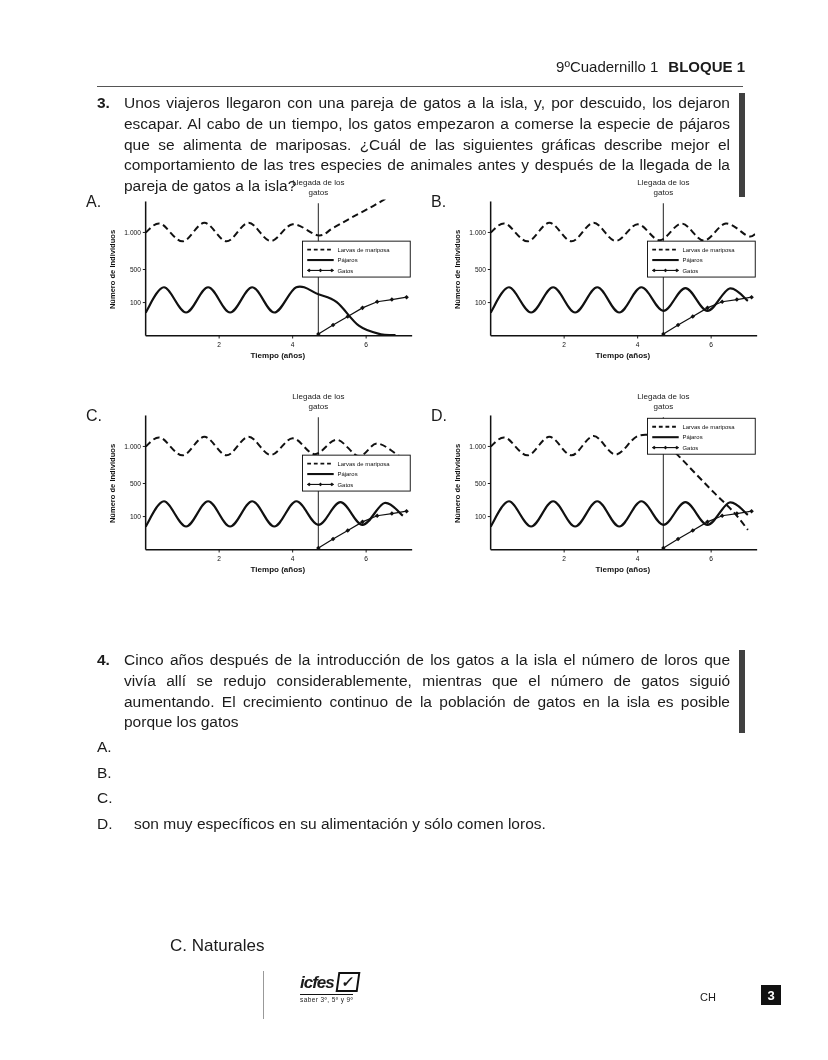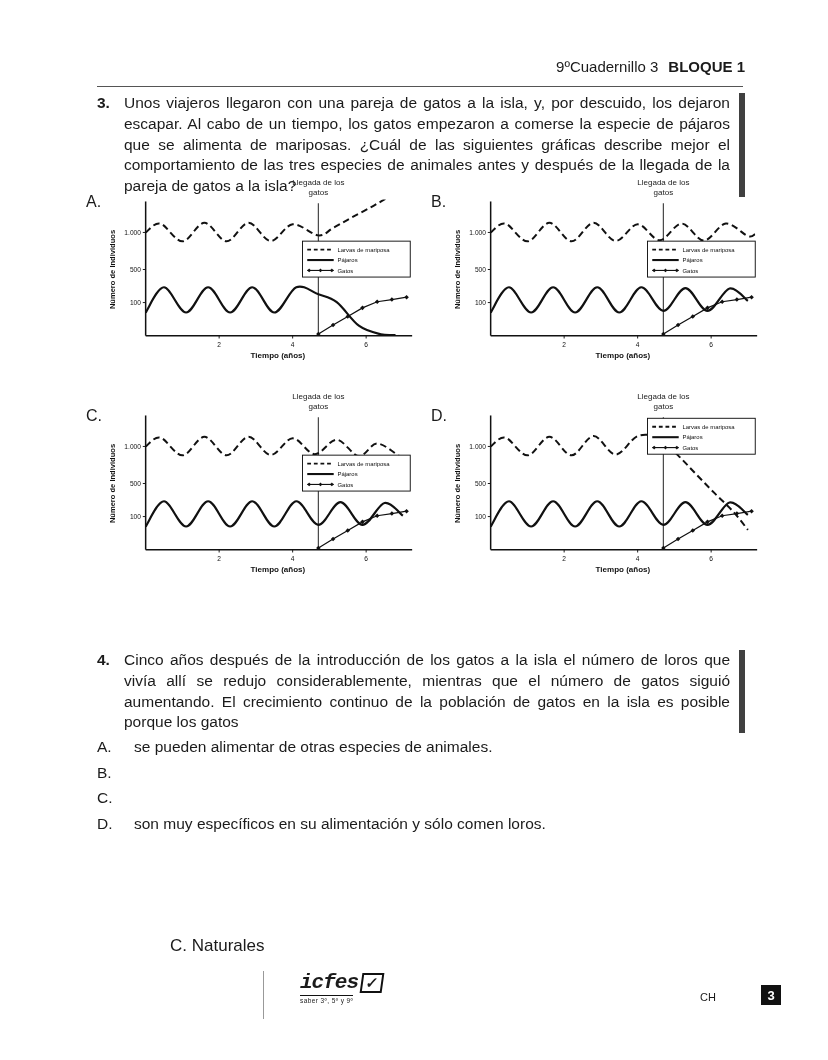--- a/index.html
+++ b/index.html
@@ -28,39 +28,39 @@
   svg text { font-family:"Liberation Sans", sans-serif; }
 
   .options { position:absolute; top:737px; left:97px; width:640px; }
   .option-row { display:flex; margin-bottom:5.5px; font-size:15.5px; line-height:1.3; }
   .option-label { flex:0 0 37px; }
 
   .footer-subject { position:absolute; left:170px; top:936px; font-size:17px; }
   .footer-divider { position:absolute; left:263px; top:971px; height:48px; border-left:1px solid #999; }
   .logo { position:absolute; left:300px; top:972px; }
   .logo-main { display:flex; align-items:center; }
-  .logo-text { font-family:Liberation Mono, monospace; font-style:italic; font-weight:bold;
-               font-size:21px; letter-spacing:-1px; line-height:1; }
+  .logo-text { font-family:Liberation Sans, sans-serif; font-style:italic; font-weight:bold;
+               font-size:17px; letter-spacing:-1px; line-height:1; }
   .logo-check { width:22px; height:20px; border:2.5px solid #111; margin-left:3px;
                 display:flex; align-items:center; justify-content:center;
                 font-size:15px; font-weight:bold; transform:skewX(-8deg); }
   .logo-sub { font-size:6.5px; margin-top:2px; letter-spacing:.4px; border-top:1px solid #111;
               padding-top:1px; width:fit-content; }
   .footer-code { position:absolute; left:700px; top:991px; font-size:11px; }
   .page-box { position:absolute; left:761px; top:985px; width:20px; height:20px; background:#111;
               color:#fff; font-size:13px; font-weight:bold;
               display:flex; align-items:center; justify-content:center; }
 </style>
 </head>
 <body>
 
 <div class="page">
 
   <div class="header">
-    <span class="grade">9º</span><span class="booklet">Cuadernillo 3</span><span class="block">BLOQUE 1</span>
+    <span class="grade">9º</span><span class="booklet">Cuadernillo 1</span><span class="block">BLOQUE 1</span>
   </div>
   <div class="header-rule"></div>
 
   <section class="question q3">
     <div class="qnum">3.</div>
     <div class="qtext">Unos viajeros llegaron con una pareja de gatos a la isla, y, por descuido, los dejaron escapar. Al cabo de un tiempo, los gatos empezaron a comerse la especie de pájaros que se alimenta de mariposas. ¿Cuál de las siguientes gráficas describe mejor el comportamiento de las tres especies de animales antes y después de la llegada de la pareja de gatos a la isla?</div>
   </section>
 
   <div class="charts">
     <div class="chart-cell">
@@ -270,21 +270,20 @@
   </div>
 
   <section class="question q4">
     <div class="qnum">4.</div>
     <div class="qtext">Cinco años después de la introducción de los gatos a la isla el número de loros que vivía allí se redujo considerablemente, mientras que el número de gatos siguió aumentando. El crecimiento continuo de la población de gatos en la isla es posible porque los gatos</div>
   </section>
 
   <div class="options">
     <div class="option-row">
       <div class="option-label">A.</div>
-      <div class="option-text">se pueden alimentar de otras especies de animales.</div>
     </div>
     <div class="option-row">
       <div class="option-label">B.</div>
     </div>
     <div class="option-row">
       <div class="option-label">C.</div>
     </div>
     <div class="option-row">
       <div class="option-label">D.</div>
       <div class="option-text">son muy específicos en su alimentación y sólo comen loros.</div>

